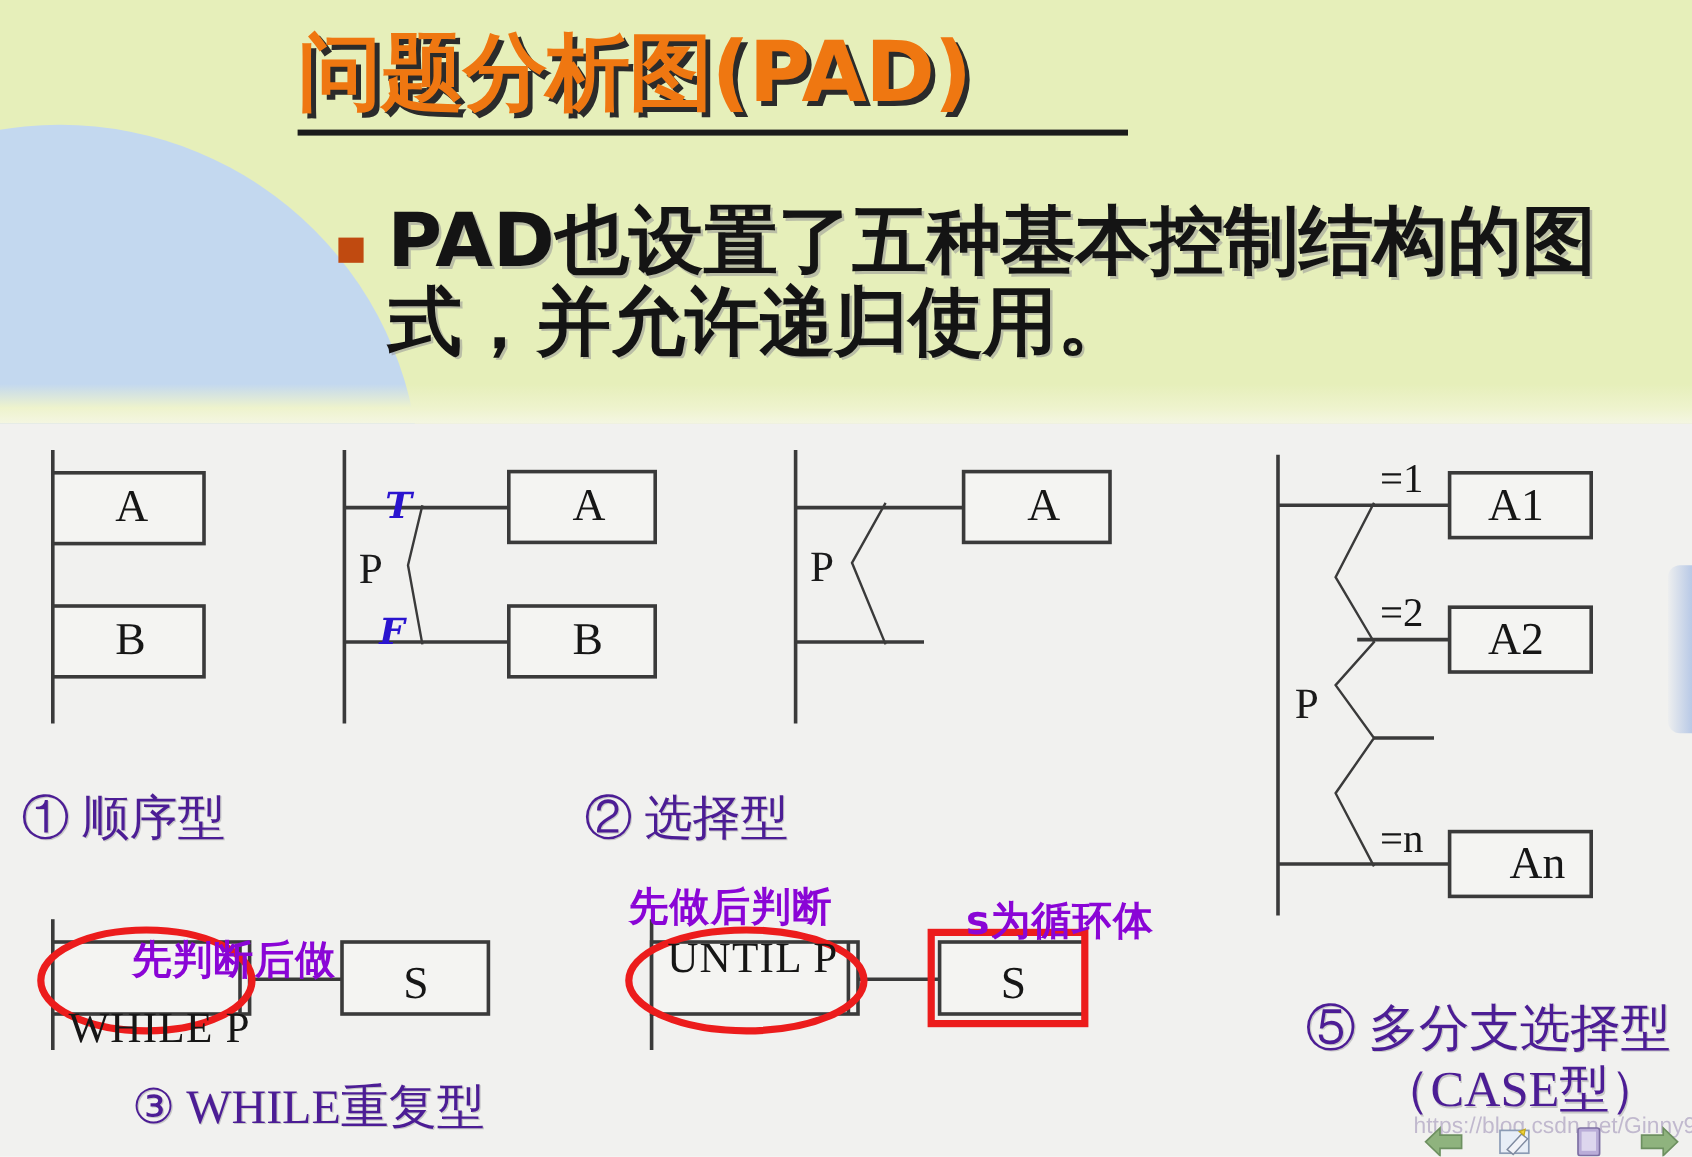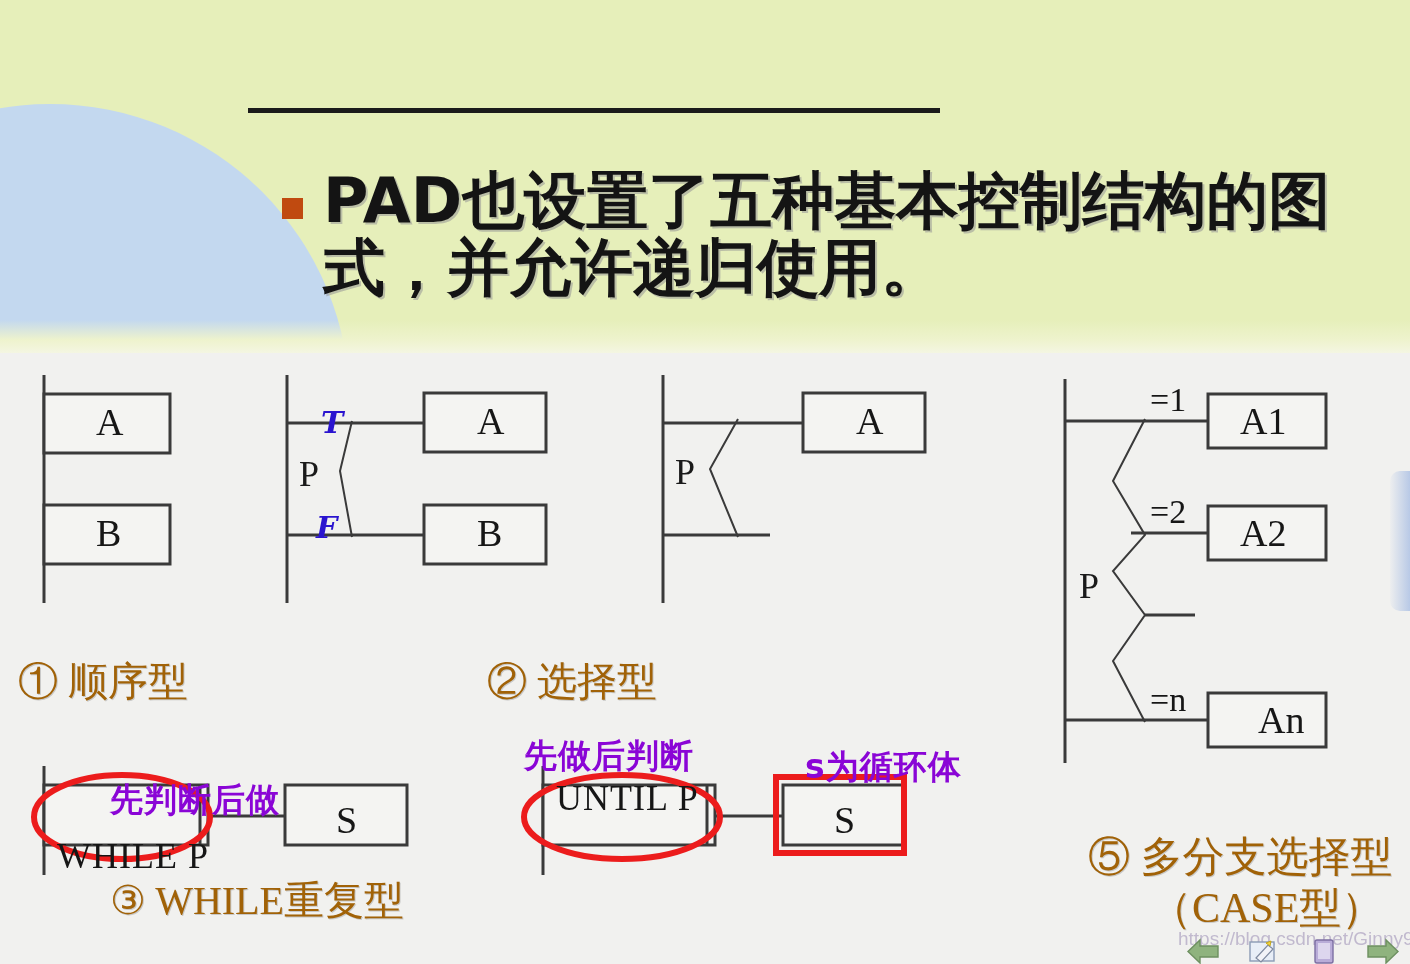--- a/index.html
+++ b/index.html
@@ -123,21 +123,21 @@
     position: absolute;
     font-family: "Liberation Serif", "DejaVu Serif", serif;
     font-size: 36px;
     color: #1a1a1a;
     white-space: nowrap;
   }
   .caption {
     position: absolute;
     font-family: "Liberation Serif", "DejaVu Serif", serif;
     font-size: 40px;
-    color: #a16207;
+    color: #4c1d95;
     white-space: nowrap;
     text-shadow: 1px 1px 0 rgba(160,160,160,.5);
   }
   .caption.big {
     font-size: 42px;
   }
   .annot {
     position: absolute;
     font-family: "DejaVu Sans", sans-serif;
     font-size: 33px;
@@ -199,20 +199,21 @@
 </head>
 <body>
 
 <div id="slide">
 
   <div id="header">
     <div id="header-blue-blob"></div>
     <div id="header-fade"></div>
   </div>
 
+  <div id="slide-title">问题分析图(PAD)</div>
   <div id="title-underline"></div>
 
   <div id="bullet-row">
     <div id="bullet-square"></div>
     <div id="bullet-text">PAD也设置了五种基本控制结构的图式，并允许递归使用。</div>
   </div>
 
   <div id="body">
     <div id="edge-blue"></div>
 
@@ -286,21 +287,21 @@
     <div class="casecond" style="left:1150px; top:328px;">=n</div>
     <div class="boxtext" style="left:1240px; top:46px;">A1</div>
     <div class="boxtext" style="left:1240px; top:158px;">A2</div>
     <div class="boxtext" style="left:1238px; top:345px;margin-left:20px;">An</div>
     <div class="caption big" style="left:1150px; top:527px;">（CASE型）</div>
     <div class="caption big" style="left:1088px; top:476px;">⑤ 多分支选择型</div>
 
     <div class="annot" style="left:110px; top:386px;margin-top:39px;">先判断后做</div>
     <div class="boxtext mono-wide" style="left:57px; top:444px;margin-top:38px;">WHILE P</div>
     <div class="boxtext" style="left:336px; top:445px;">S</div>
-    <div class="caption" style="left:110px; top:520px;text-align:center;">③ WHILE重复型</div>
+    <div class="caption" style="left:110px; top:542px;text-align:center;">③ WHILE重复型</div>
 
     <div class="annot" style="left:524px; top:381px;">先做后判断</div>
     <div class="annot" style="left:805px; top:392px;">s为循环体</div>
     <div class="boxtext mono-wide" style="left:556px; top:424px;">UNTIL P</div>
     <div class="boxtext" style="left:834px; top:445px;">S</div>
   </div>
 
   <div id="watermark">https://blog.csdn.net/Ginny97</div>
 
   <div id="taskbar-icons">

